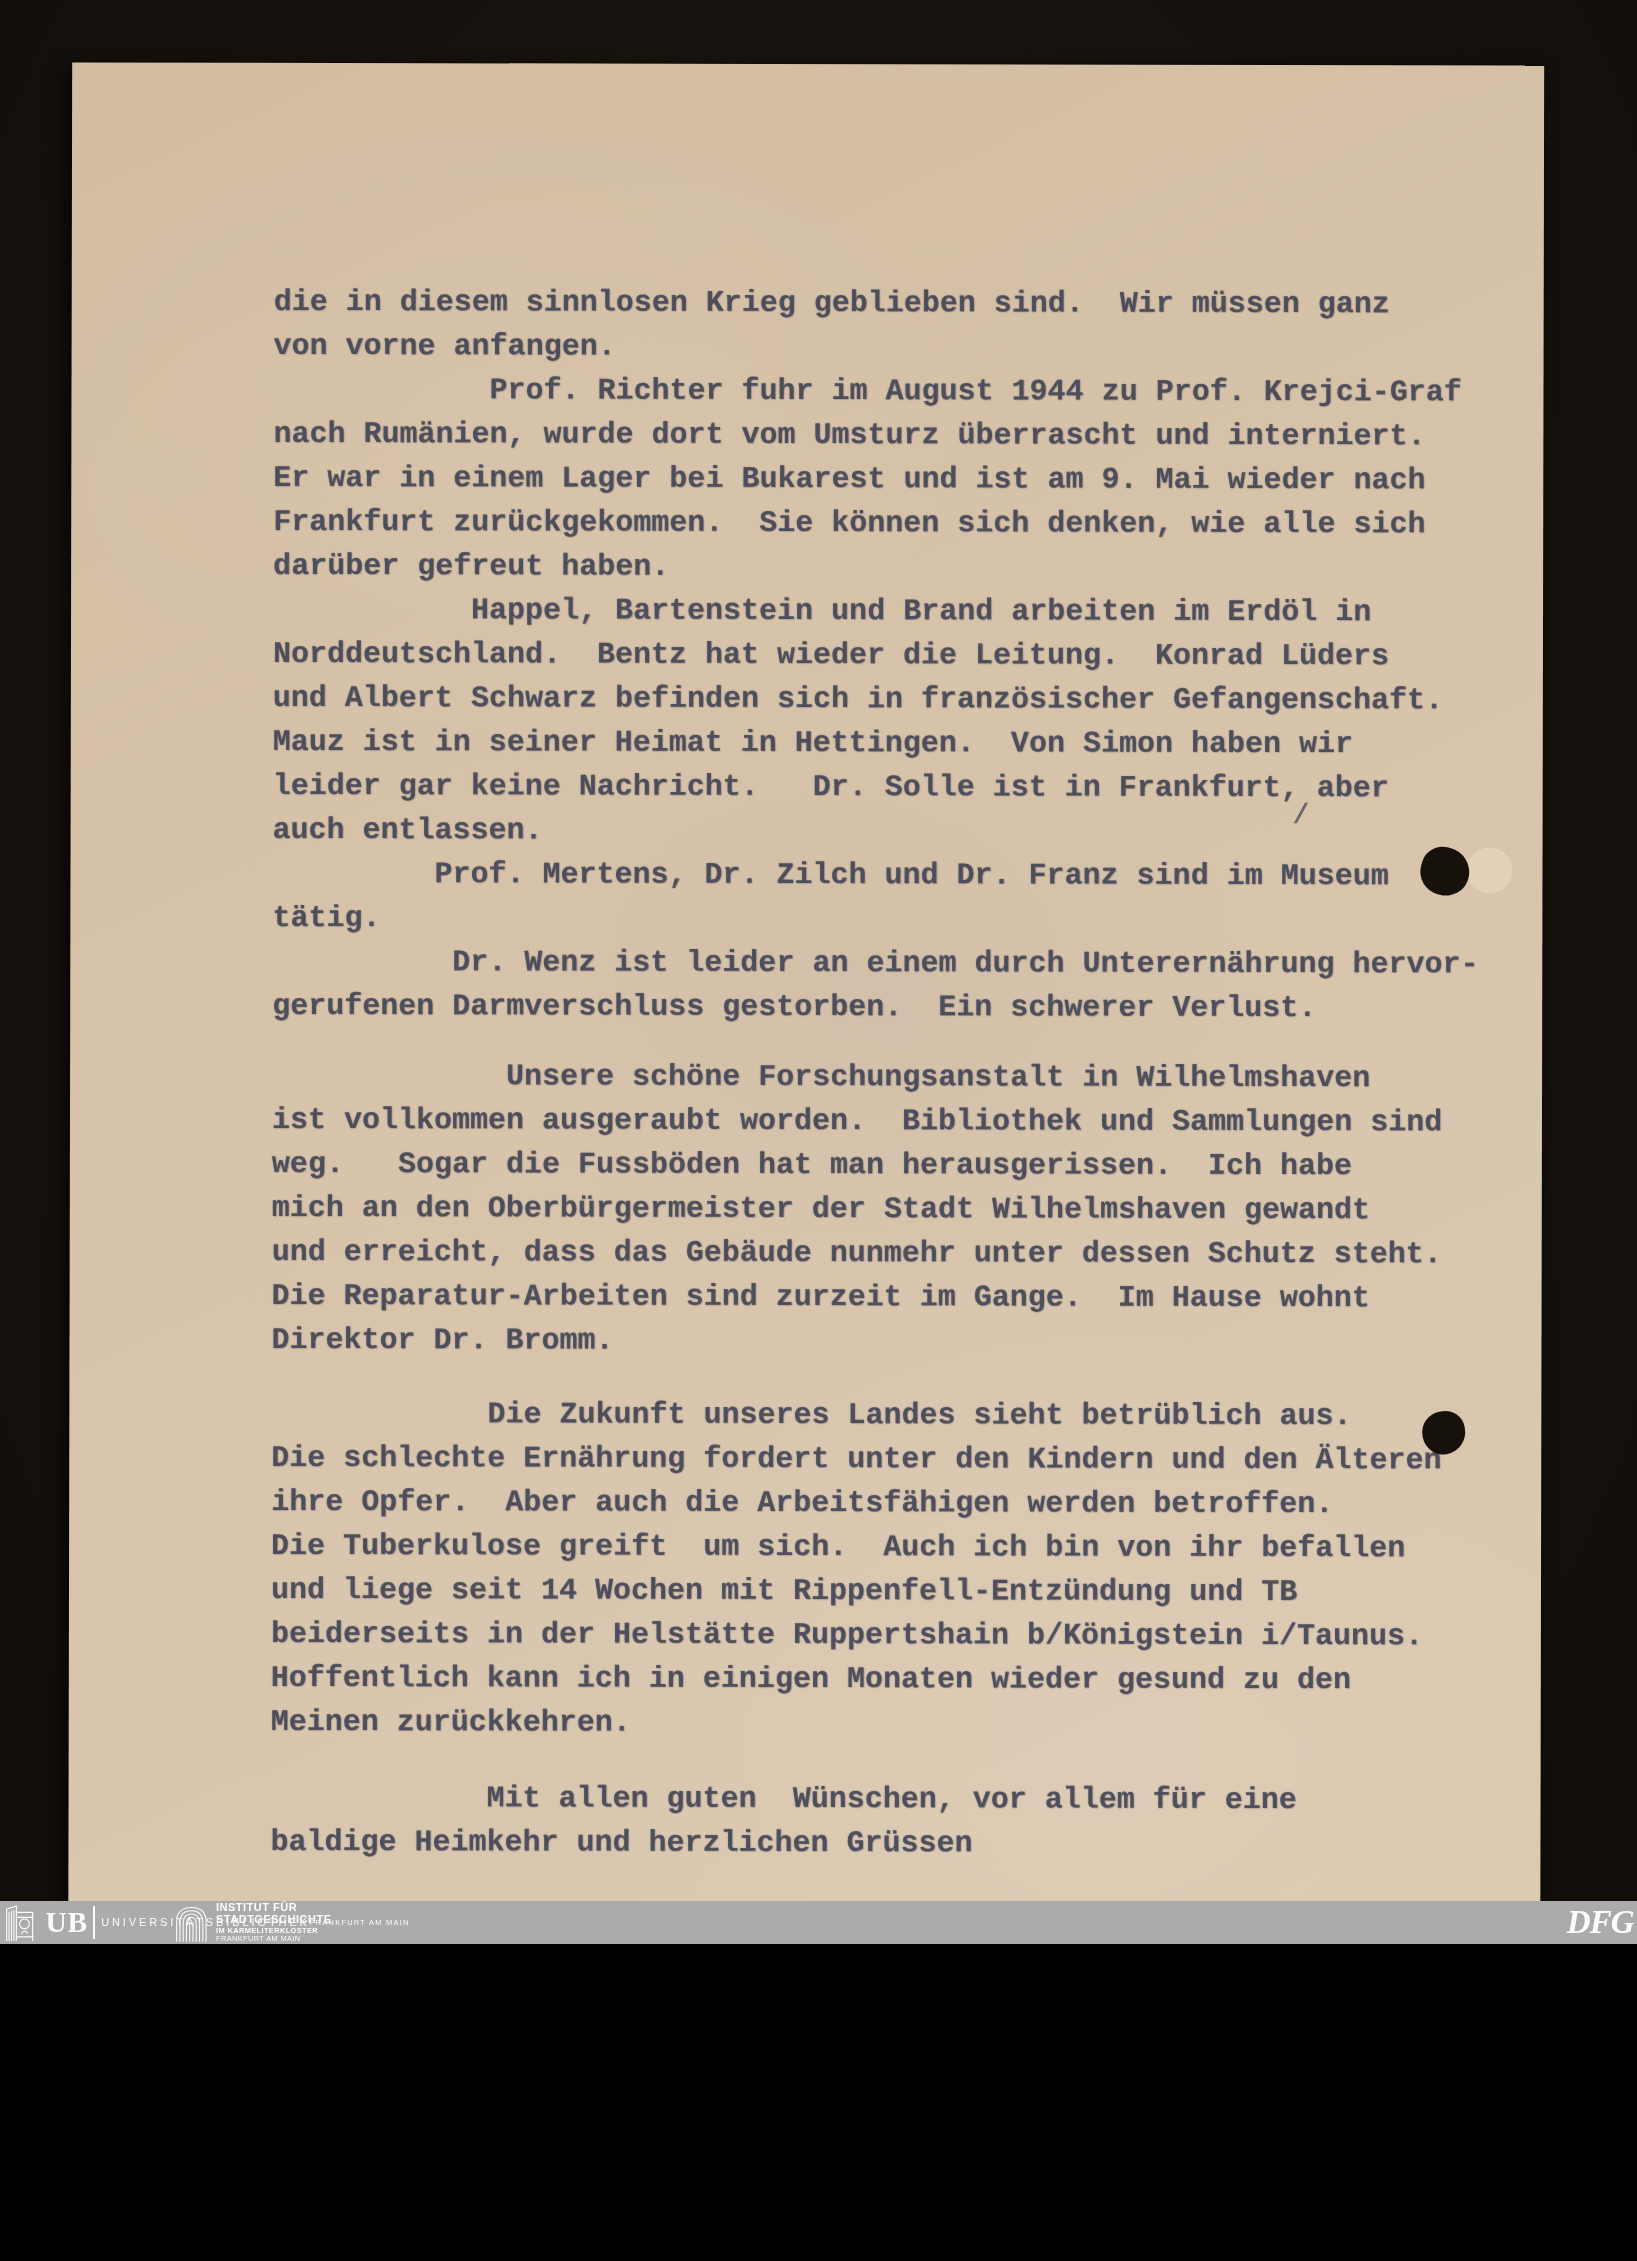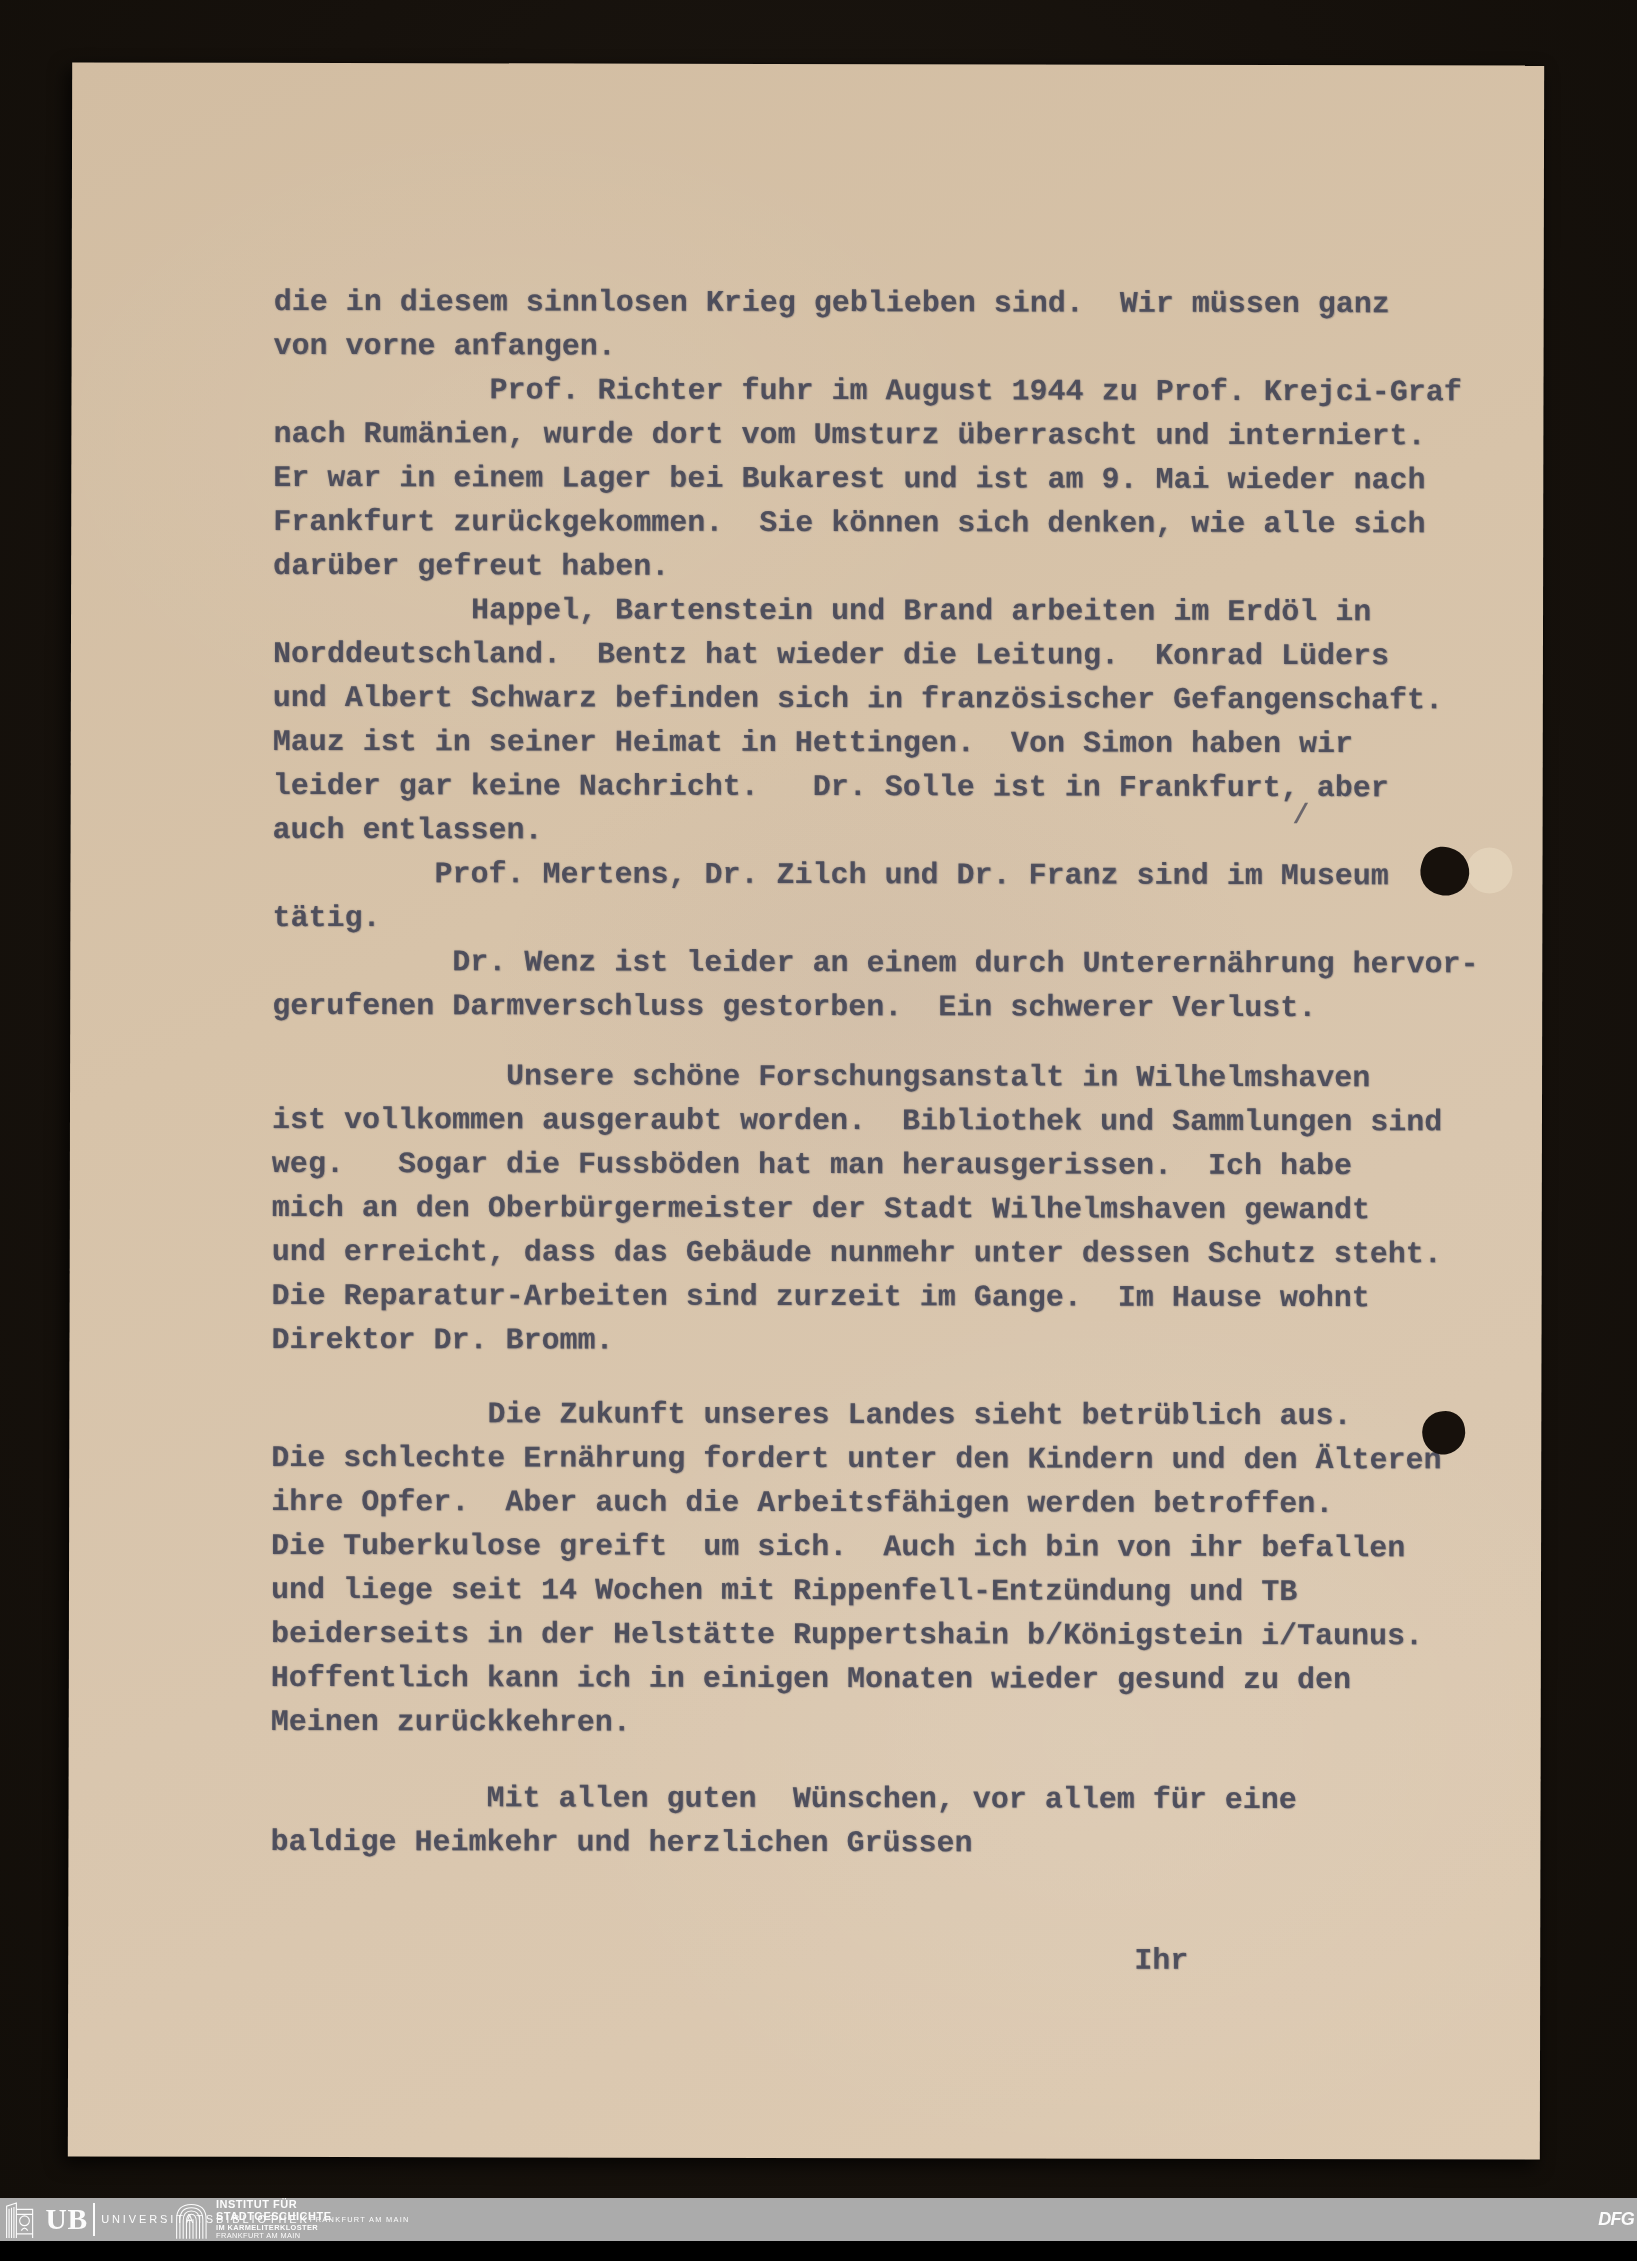--- a/index.html
+++ b/index.html
@@ -1,17 +1,17 @@
 <!DOCTYPE html>
 <html style="font-size:13px"><head>
 <meta charset="utf-8">
 <style>
   html,body { margin:0; padding:0; background:#000; }
   .stage {
-    position:relative; width:1638px; height:2241px; overflow:hidden;
+    position:relative; width:1638px; height:1944px; overflow:hidden;
     background:
       radial-gradient(ellipse at 50% 40%, #1d1812 0%, #16110c 60%, #120e09 100%);
     font-family:"Liberation Sans", sans-serif;
   }
   
   .paper {
     position:absolute; left:70px; top:64px; width:1472px; height:2094px;
     background:linear-gradient(155deg, #d2bda2 0%, #d7c3a9 38%, #d9c6ae 62%, #ddcab2 100%);
     box-shadow: -4.9px 6.6px 18px rgba(0,0,0,0.75), 0 0 1.6px rgba(0,0,0,0.9);
     transform:rotate(0.12deg);
@@ -70,22 +70,22 @@
   .ifs-stack { display:flex; flex-direction:column; justify-content:center; margin-left:5px; }
   .ifs-l1, .ifs-l2 { font-size:11px; font-weight:bold; letter-spacing:0.5px; line-height:12px; }
   .ifs-l3, .ifs-l4 { font-size:7.4px; letter-spacing:0.4px; line-height:8.6px; }
   .ifs-l3 { margin-top:1.6px;font-weight:bold; }
   .lib-name {
     position:absolute; left:382px; top:0; height:43px; display:flex; align-items:center;
     font-size:17px; color:#fbfbfb;
   }
   .dfg-group { right:4.1px; }
   .dfg-text {
-    font-family:Liberation Sans, sans-serif;
-    font-size:18px; font-weight:bold; letter-spacing:-0.8px; font-style:italic;
+    font-family:Liberation Serif, serif;
+    font-size:33px; font-weight:bold; letter-spacing:-0.8px; font-style:italic;
   }
   .icon-svg { display:block; }
 </style>
 </head>
 <body>
 
 <div class="stage">
 
   <div class="paper">
     <div class="text-layer">

